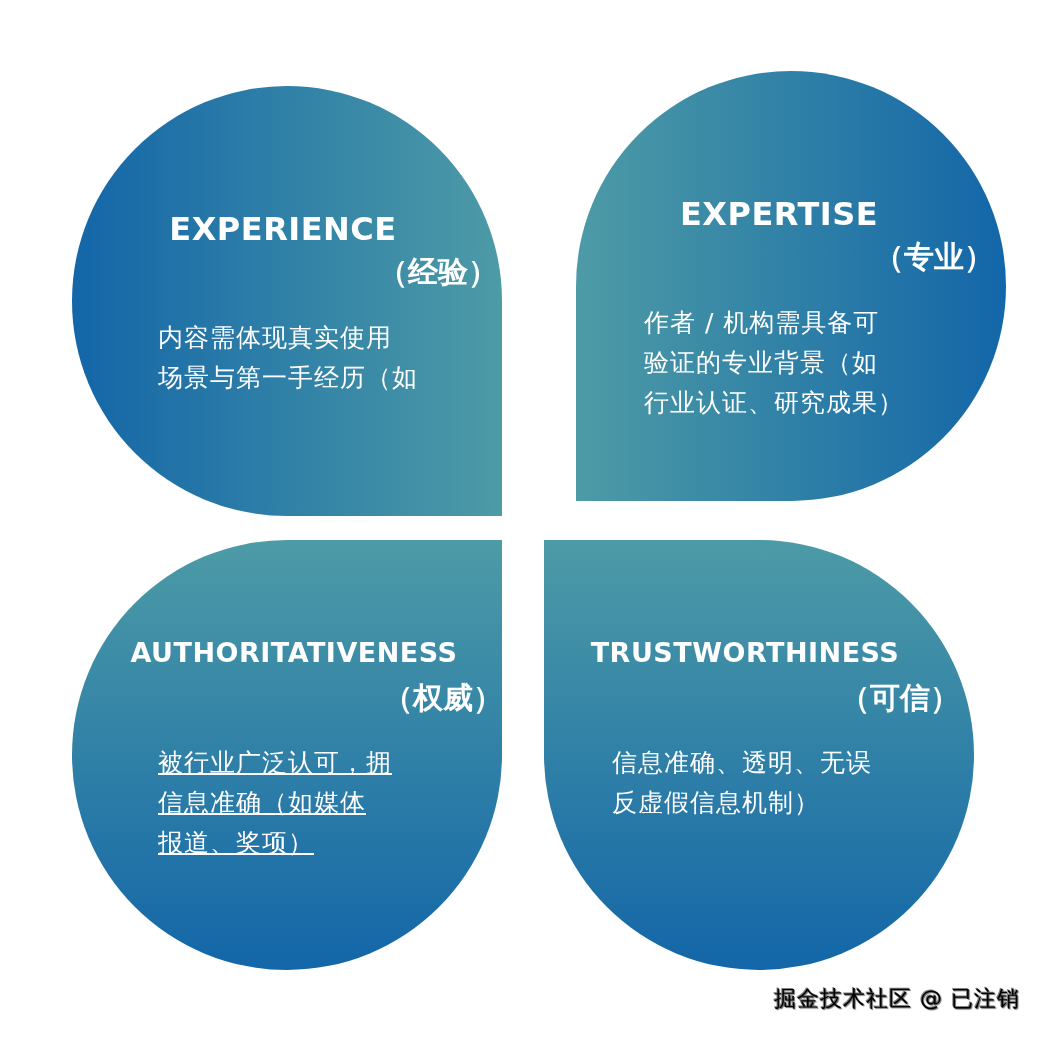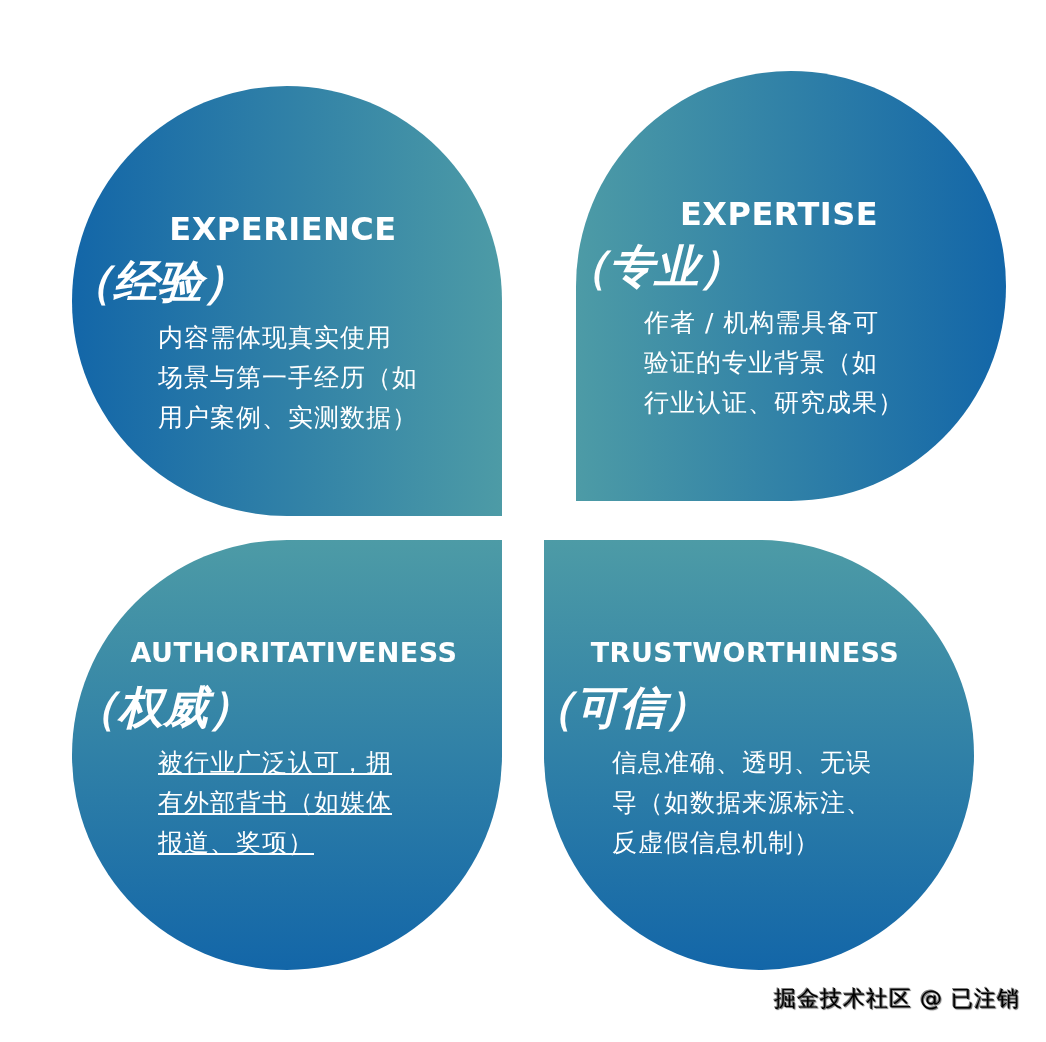--- a/index.html
+++ b/index.html
@@ -33,22 +33,22 @@
       background: linear-gradient(to bottom, var(--light), var(--dark));
     }
     :root { --dark: #1366a8; --light: #4d9ba6; }
 
     .title {
       position: absolute; left: 0; width: 100%; text-align: center;
       font-family: "DejaVu Sans", sans-serif; font-weight: bold;
       letter-spacing: 0.5px; white-space: nowrap;
     }
     .subtitle {
-      position: absolute; left: 0; width: 100%; text-align: left;
-      font-weight: bold; font-size: 45px; white-space: nowrap; font-style: italic;
+      position: absolute; left: 0; width: 100%; text-align: right;
+      font-weight: bold; font-size: 30px; white-space: nowrap;
     }
     .body-text {
       position: absolute; font-size: 25px; line-height: 40px;
       width: 270px; letter-spacing: 1px;
     }
     .body-line { display: block; white-space: nowrap; }
 
     
     .tl .title { top: 124px; font-size: 32px; left: -4px; }
     .tl .subtitle { top: 166px; left: -4px; }
@@ -75,47 +75,45 @@
   </style>
 </head>
 <body>
 
 <div class="petal tl">
   <div class="title">EXPERIENCE</div>
   <div class="subtitle">（经验）</div>
   <div class="body-text">
     <span class="body-line">内容需体现真实使用</span>
     <span class="body-line">场景与第一手经历（如</span>
-    <span class="body-line">用户案例、实测数据）</span>
   </div>
 </div>
 
 <div class="petal tr">
   <div class="title">EXPERTISE</div>
   <div class="subtitle">（专业）</div>
   <div class="body-text">
     <span class="body-line">作者 / 机构需具备可</span>
     <span class="body-line">验证的专业背景（如</span>
     <span class="body-line">行业认证、研究成果）</span>
   </div>
 </div>
 
 <div class="petal bl">
   <div class="title">AUTHORITATIVENESS</div>
   <div class="subtitle">（权威）</div>
   <div class="body-text">
     <span class="body-line">被行业广泛认可，拥</span>
-    <span class="body-line">有外部背书（如媒体</span>
+    <span class="body-line">信息准确（如媒体</span>
     <span class="body-line">报道、奖项）</span>
   </div>
 </div>
 
 <div class="petal br">
   <div class="title">TRUSTWORTHINESS</div>
   <div class="subtitle">（可信）</div>
   <div class="body-text">
     <span class="body-line">信息准确、透明、无误</span>
-    <span class="body-line">导（如数据来源标注、</span>
     <span class="body-line">反虚假信息机制）</span>
   </div>
 </div>
 
 <div class="watermark">掘金技术社区 @ 已注销</div>
 
 </body></html>

